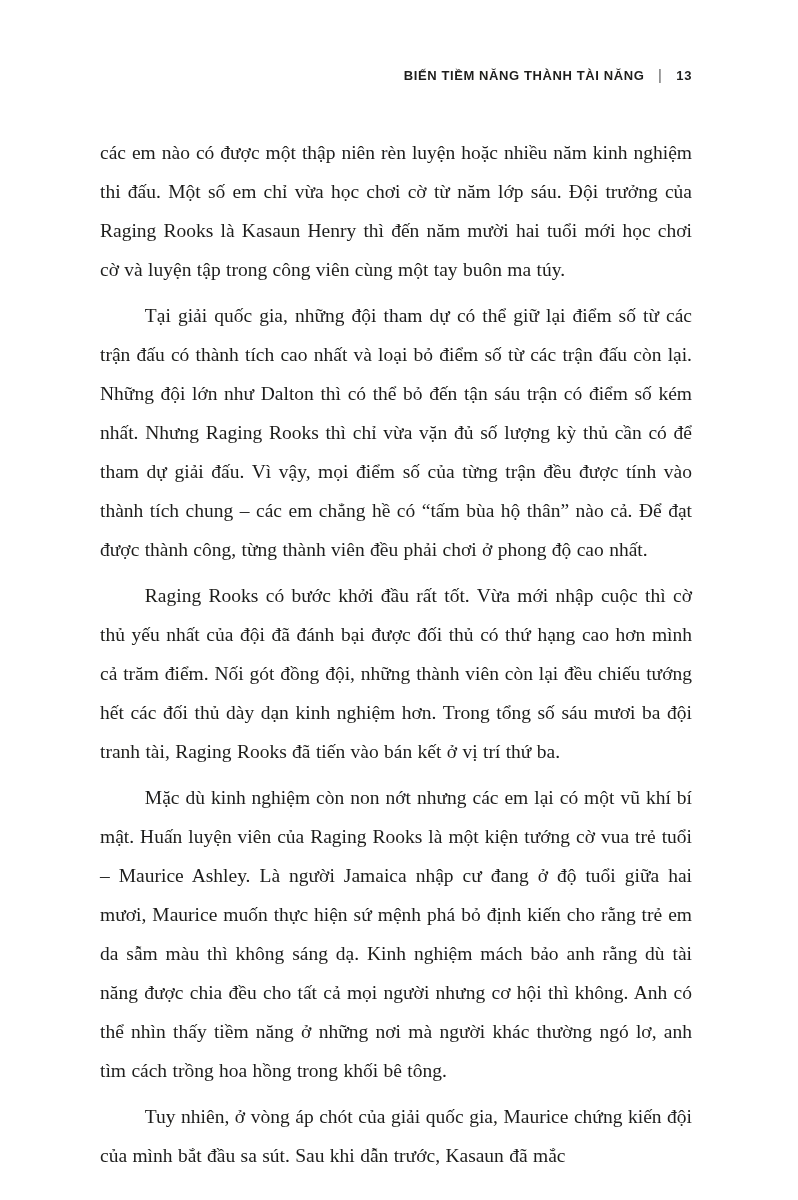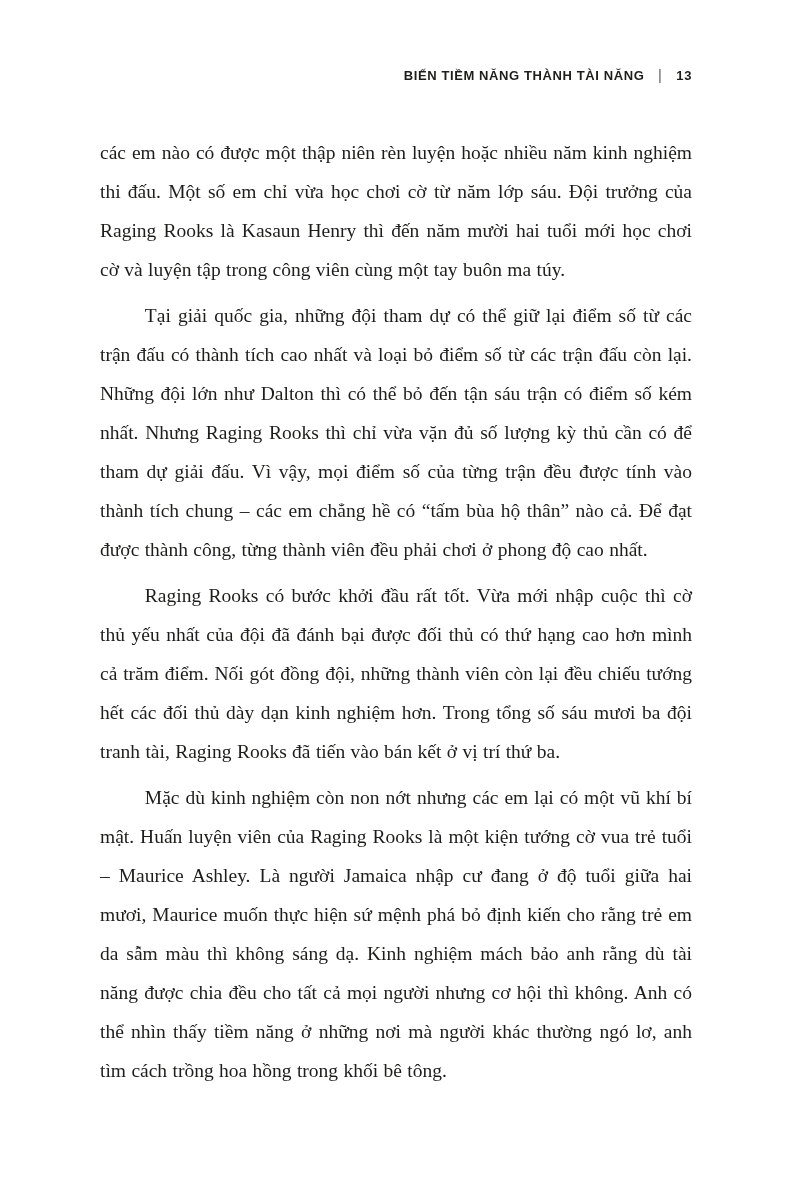--- a/index.html
+++ b/index.html
@@ -59,15 +59,16 @@
 
   <header class="page-header">
     <span>BIẾN TIỀM NĂNG THÀNH TÀI NĂNG</span><span class="sep">|</span><span class="page-num">13</span>
   </header>
 
   <main class="page-body">
     <p class="opening">các em nào có được một thập niên rèn luyện hoặc nhiều năm kinh nghiệm thi đấu. Một số em chỉ vừa học chơi cờ từ năm lớp sáu. Đội trưởng của Raging Rooks là Kasaun Henry thì đến năm mười hai tuổi mới học chơi cờ và luyện tập trong công viên cùng một tay buôn ma túy.</p>
     <p>Tại giải quốc gia, những đội tham dự có thể giữ lại điểm số từ các trận đấu có thành tích cao nhất và loại bỏ điểm số từ các trận đấu còn lại. Những đội lớn như Dalton thì có thể bỏ đến tận sáu trận có điểm số kém nhất. Nhưng Raging Rooks thì chỉ vừa vặn đủ số lượng kỳ thủ cần có để tham dự giải đấu. Vì vậy, mọi điểm số của từng trận đều được tính vào thành tích chung – các em chẳng hề có “tấm bùa hộ thân” nào cả. Để đạt được thành công, từng thành viên đều phải chơi ở phong độ cao nhất.</p>
     <p>Raging Rooks có bước khởi đầu rất tốt. Vừa mới nhập cuộc thì cờ thủ yếu nhất của đội đã đánh bại được đối thủ có thứ hạng cao hơn mình cả trăm điểm. Nối gót đồng đội, những thành viên còn lại đều chiếu tướng hết các đối thủ dày dạn kinh nghiệm hơn. Trong tổng số sáu mươi ba đội tranh tài, Raging Rooks đã tiến vào bán kết ở vị trí thứ ba.</p>
     <p>Mặc dù kinh nghiệm còn non nớt nhưng các em lại có một vũ khí bí mật. Huấn luyện viên của Raging Rooks là một kiện tướng cờ vua trẻ tuổi – Maurice Ashley. Là người Jamaica nhập cư đang ở độ tuổi giữa hai mươi, Maurice muốn thực hiện sứ mệnh phá bỏ định kiến cho rằng trẻ em da sẫm màu thì không sáng dạ. Kinh nghiệm mách bảo anh rằng dù tài năng được chia đều cho tất cả mọi người nhưng cơ hội thì không. Anh có thể nhìn thấy tiềm năng ở những nơi mà người khác thường ngó lơ, anh tìm cách trồng hoa hồng trong khối bê tông.</p>
+    <p>Tuy nhiên, ở vòng áp chót của giải quốc gia, Maurice chứng kiến đội của mình bắt đầu sa sút. Sau khi dẫn trước, Kasaun đã mắc</p>
   </main>
 
 </div>
 
 </body></html>

